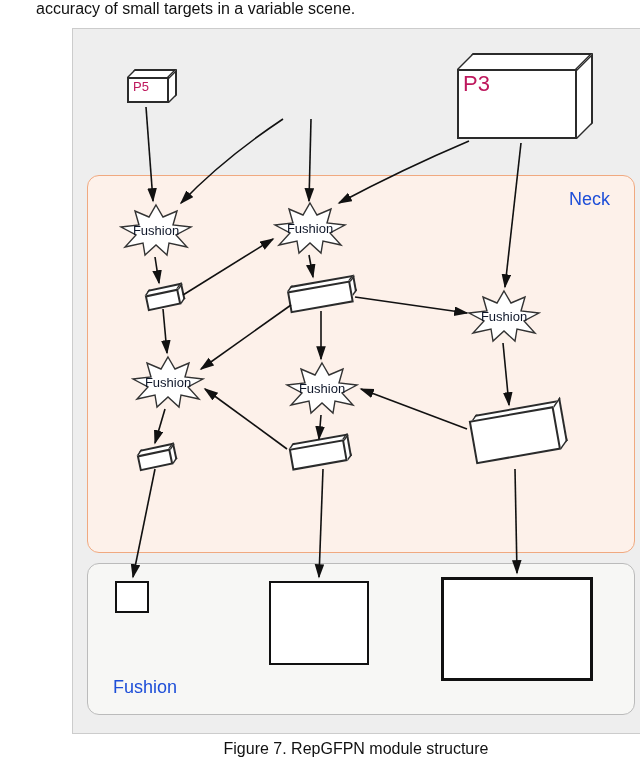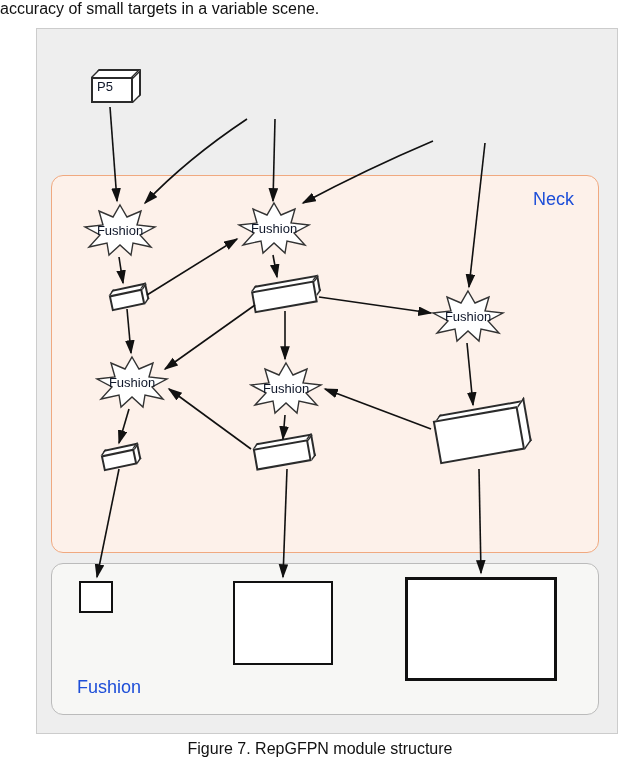--- a/index.html
+++ b/index.html
@@ -7,20 +7,21 @@
     padding: 0;
     background: #fff;
     font-family: "Segoe UI", Arial, sans-serif;
     color: #222;
   }
   .page {
     width: 512px;
     height: 769px;
     position: relative;
     box-sizing: border-box;
+    margin-left: 36px;
   }
   .crop-text {
     position: absolute;
     top: 0;
     left: 0;
     font-size: 16px;
     color: #111;
   }
   .outer {
     position: absolute;
@@ -84,21 +85,21 @@
     border-left: none;
     transform: skewY(-45deg);
     transform-origin: top left;
     box-sizing: border-box;
   }
   .box3d .label {
     position: absolute;
     left: 6px;
     top: calc(var(--d) + 2px);
     font-size: 18px;
-    color: #0f172a;
+    color: #be185d;
   }
 
   
   .burst {
     position: absolute;
     width: 70px;
     height: 50px;
   }
   .burst svg {
     width: 100%;
@@ -202,20 +203,26 @@
     <div class="region-label" style="left:40px; top:648px;">Fushion</div>
 
     <div class="box3d" style="--w:42px; --h:26px; --d:8px; left:54px; top:40px;">
       <div class="face-top"></div>
         <div class="face-side"></div>
         <div class="face-front"></div>
       <div class="label" style="font-size:13px;">P5</div>
     </div>
 
 
+    <div class="box3d" style="--w:120px; --h:70px; --d:16px; left:384px; top:24px;">
+      <div class="face-top"></div>
+        <div class="face-side"></div>
+        <div class="face-front"></div>
+      <div class="label" style="font-size:22px;">P3</div>
+    </div>
 
     <div class="burst" style="left:48px; top:176px;">
       <svg viewBox="0 0 70 50">
           <polygon points="35,0 42,12 56,6 52,20 70,22 55,30 66,42 48,38 46,50 35,40 24,50 22,38 4,42 15,30 0,22 18,20 14,6 28,12" fill="#fff" stroke="#333" stroke-width="1.4"></polygon>
         </svg>
       <div class="blabel">Fushion</div>
     </div>
     <div class="burst" style="left:202px; top:174px;">
       <svg viewBox="0 0 70 50">
           <polygon points="35,0 42,12 56,6 52,20 70,22 55,30 66,42 48,38 46,50 35,40 24,50 22,38 4,42 15,30 0,22 18,20 14,6 28,12" fill="#fff" stroke="#333" stroke-width="1.4"></polygon>

